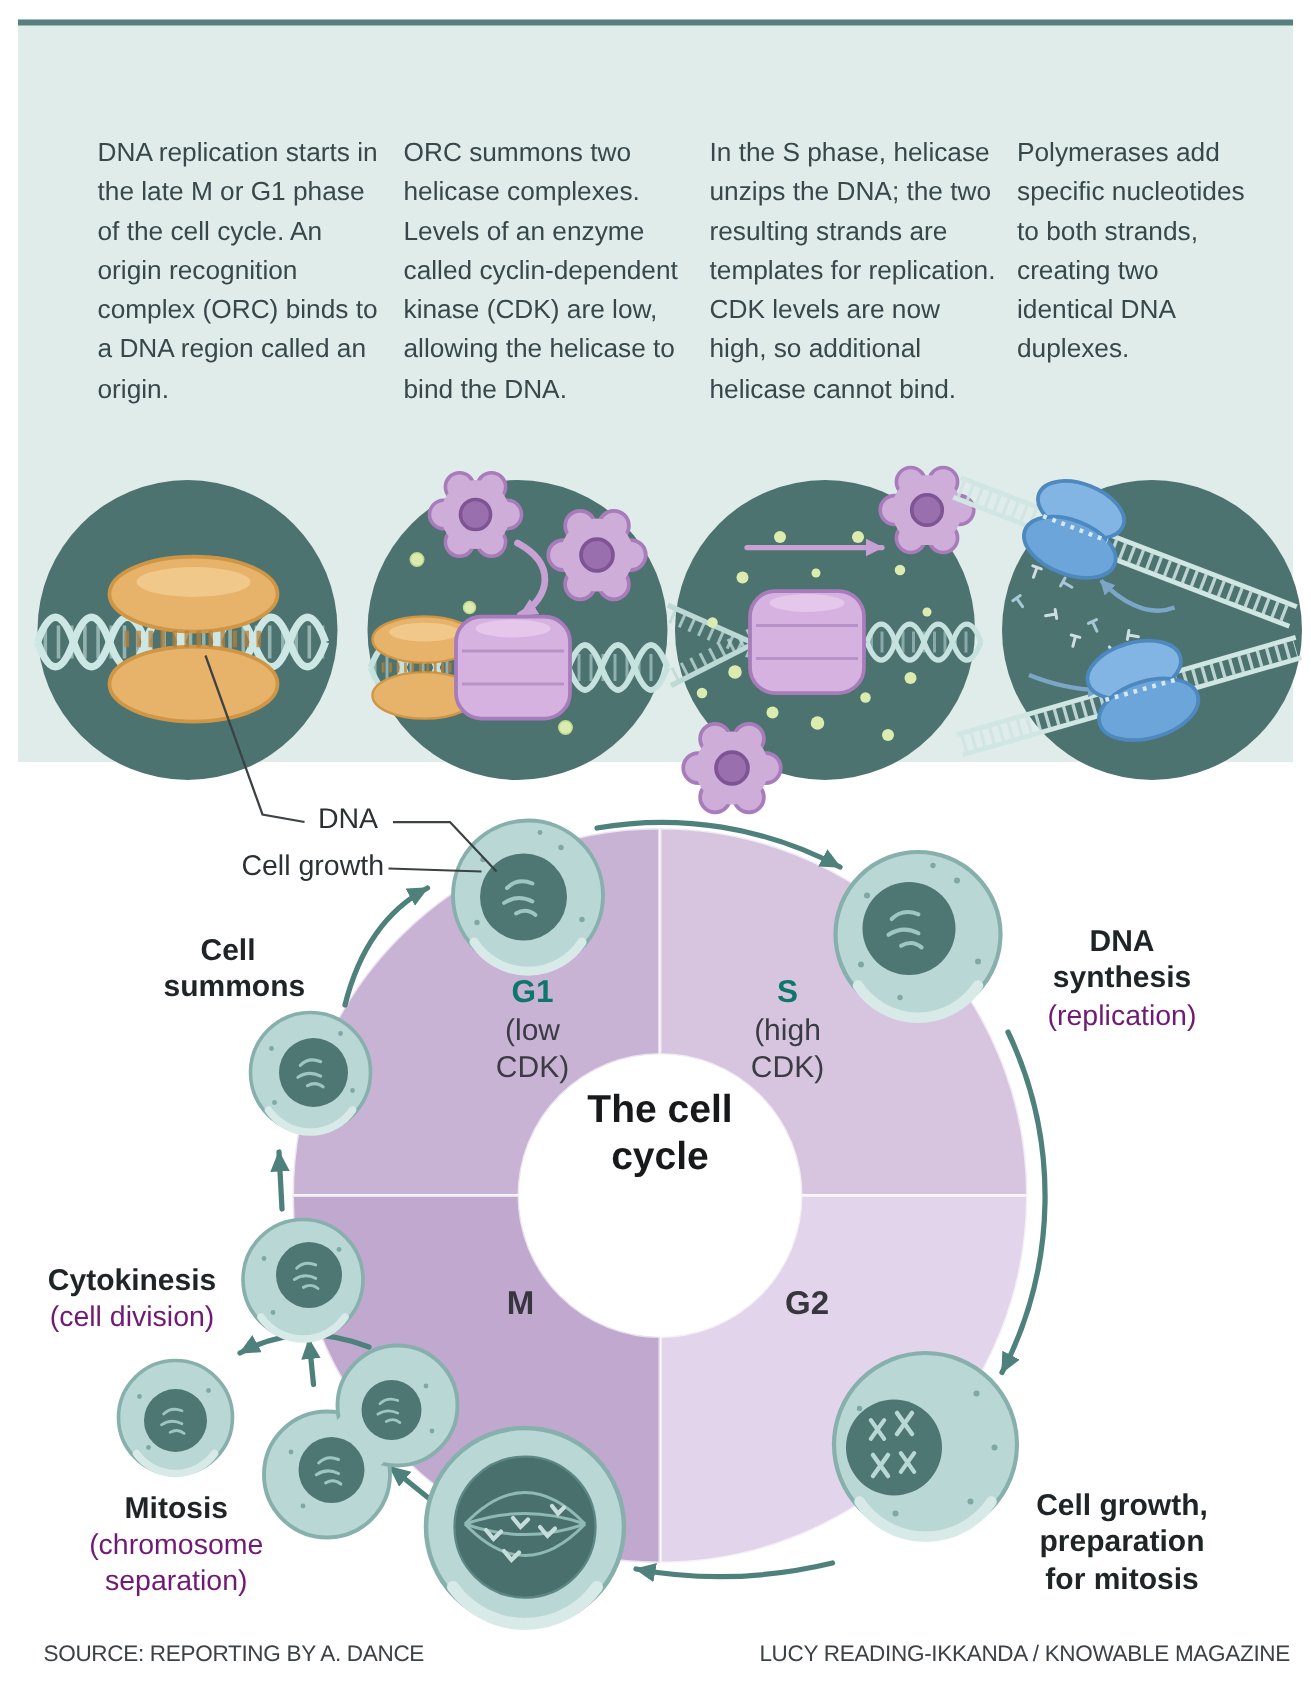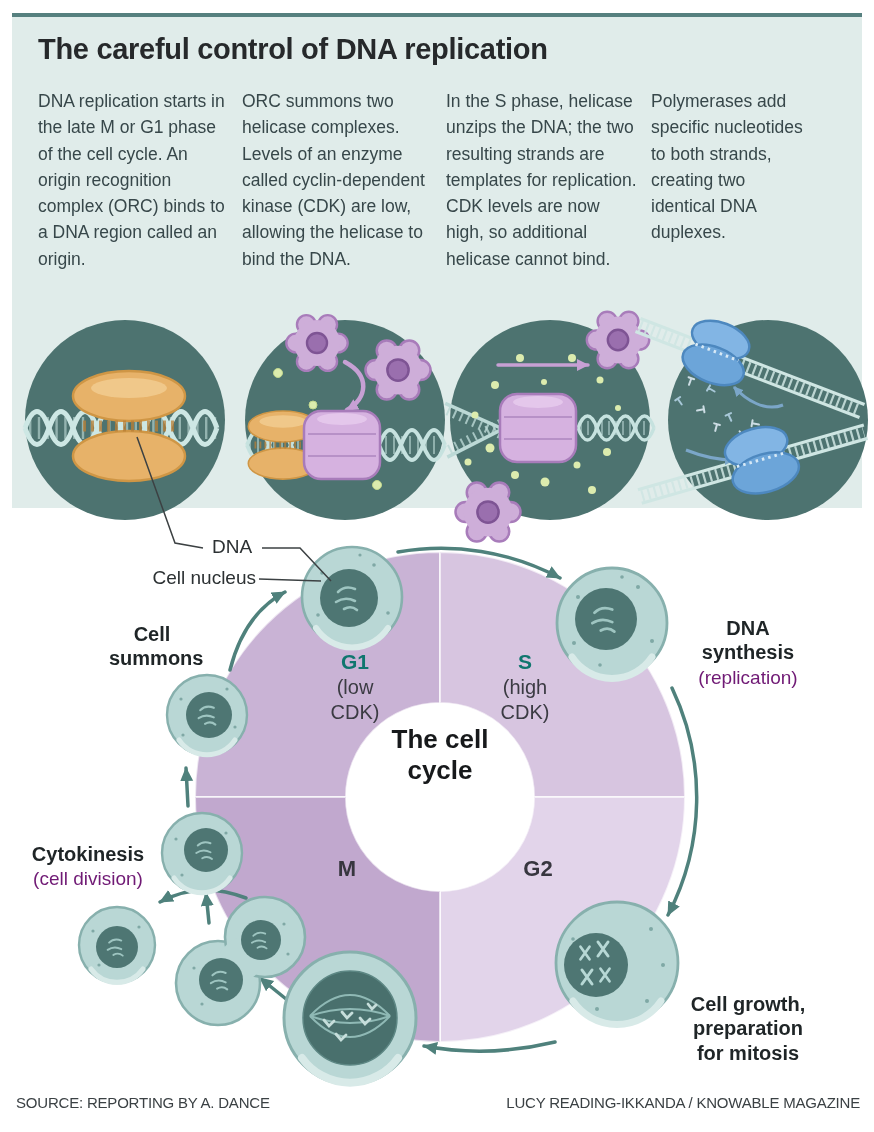--- a/index.html
+++ b/index.html
@@ -2,35 +2,35 @@
 <html><head>
 <meta charset="utf-8">
 <style>
   html,body{margin:0;padding:0;background:#fff;}
   .page{position:relative;width:874px;height:1132px;background:#ffffff;overflow:hidden;
         font-family:"Liberation Sans","DejaVu Sans",sans-serif;}
   .panel{position:absolute;left:12px;top:13px;width:850px;height:495px;
          background:#e0ecea;border-top:4px solid #56807f;box-sizing:border-box;}
   .title{position:absolute;left:38px;top:33px;font-size:29px;font-weight:bold;
          color:#1c2426;letter-spacing:-0.3px;}
-  .cols{position:absolute;left:38px;top:88px;width:800px;display:flex;gap:12px;}
+  .cols{position:absolute;left:38px;top:88px;width:800px;display:flex;gap:12px;justify-content:flex-end;}
   .col{font-size:17.5px;line-height:1.5;color:#37474a;}
   .col1{width:192px}.col2{width:192px}.col3{width:193px}.col4{width:160px}
   .stage-svg{position:absolute;top:315px;width:210px;height:210px;overflow:visible;}
   svg{overflow:visible;}
   .overlay{position:absolute;left:0;top:0;width:874px;height:1132px;z-index:5;}
   .lbl{position:absolute;z-index:6;text-align:center;color:#26292b;}
   .callout{font-size:19px;color:#2c3133;}
   .stage-lbl{font-size:20px;font-weight:bold;color:#1f2527;line-height:1.22;}
   .stage-sub{font-size:19px;font-weight:normal;color:#701a75;line-height:1.22;margin-top:1px;}
   .phase{font-size:21px;font-weight:bold;color:#0f766e;line-height:1.15;}
   .phase-sub{font-size:20px;font-weight:normal;color:#3b3b43;line-height:1.22;margin:1px auto 0;width:74px;}
   .phase-one{font-size:22px;font-weight:bold;color:#37363f;}
   .center-title{font-size:26px;font-weight:bold;color:#17191b;line-height:1.18;}
-  .footer{position:absolute;top:1094px;z-index:6;font-size:15px;color:#3b4144;letter-spacing:-0.2px;}
+  .footer{position:absolute;top:1094px;z-index:6;font-size:15px;color:#3b4144;letter-spacing:-0.2px;margin-left:13px;}
   .f-left{left:16px;}
   .f-right{right:14px;text-align:right;}
 </style>
 </head>
 <body>
 
 <div class="page">
 
   
   <svg width="0" height="0">
@@ -74,21 +74,20 @@
           <path d="M-5,11 q7,-4 13,1"></path>
       </g>
       <g id="def-x" stroke="#b7d8d5" stroke-width="3" stroke-linecap="round" fill="none">
         <path d="M-5,-7 L5,7 M5,-7 L-5,7"></path>
       </g>
     </defs>
   </svg>
 
   
   <div class="panel"></div>
-  <div class="title lbl" style="position:absolute;text-align:left;">The careful control of DNA replication</div>
 
   <div class="cols">
     <div class="col col1">DNA replication starts in the late M or G1 phase of the cell cycle. An origin recognition complex (ORC) binds to a DNA region called an origin.</div>
     <div class="col col2">ORC summons two helicase complexes. Levels of an enzyme called cyclin-dependent kinase (CDK) are low, allowing the helicase to bind the DNA.</div>
     <div class="col col3">In the S phase, helicase unzips the DNA; the two resulting strands are templates for replication. CDK levels are now high, so additional helicase cannot bind.</div>
     <div class="col col4">Polymerases add specific nucleotides to both strands, creating two identical DNA duplexes.</div>
   </div>
 
   
   <svg class="stage-svg" style="left:20px" viewBox="-105 -105 210 210">
@@ -364,21 +363,21 @@
 
     <g fill="none" stroke="#3c4143" stroke-width="1.5">
       <path d="M137,437 L175,543 L203,548"></path>
       <path d="M262,548 L300,548 L331,581"></path>
       <path d="M259,579 L321,581"></path>
     </g>
   </svg>
 
   
   <div class="lbl callout" style="left:203px;top:536px;width:58px;">DNA</div>
-  <div class="lbl callout" style="left:108px;top:567px;width:148px;text-align:right;">Cell nucleus</div>
+  <div class="lbl callout" style="left:108px;top:567px;width:148px;text-align:right;">Cell growth</div>
 
   <div class="lbl stage-lbl" style="left:109px;top:622px;width:86px;">Cell summons</div>
 
   <div class="lbl" style="left:692px;top:616px;width:112px;">
     <div class="stage-lbl">DNA synthesis</div>
     <div class="stage-sub">(replication)</div>
   </div>
 
   <div class="lbl" style="left:300px;top:650px;width:110px;">
     <div class="phase">G1</div>
@@ -391,20 +390,24 @@
   <div class="lbl phase-one" style="left:327px;top:856px;width:40px;">M</div>
   <div class="lbl phase-one" style="left:508px;top:856px;width:60px;">G2</div>
 
   <div class="lbl center-title" style="left:360px;top:724px;width:160px;">The cell cycle</div>
 
   <div class="lbl" style="left:8px;top:842px;width:160px;">
     <div class="stage-lbl">Cytokinesis</div>
     <div class="stage-sub">(cell division)</div>
   </div>
 
+  <div class="lbl" style="left:30px;top:994px;width:175px;">
+    <div class="stage-lbl">Mitosis</div>
+    <div class="stage-sub">(chromosome separation)</div>
+  </div>
 
   <div class="lbl stage-lbl" style="left:683px;top:992px;width:130px;">Cell growth, preparation for mitosis</div>
 
   
   <div class="footer f-left">SOURCE: REPORTING BY A. DANCE</div>
   <div class="footer f-right">LUCY READING-IKKANDA / KNOWABLE MAGAZINE</div>
 
 </div>
 
 </body></html>

